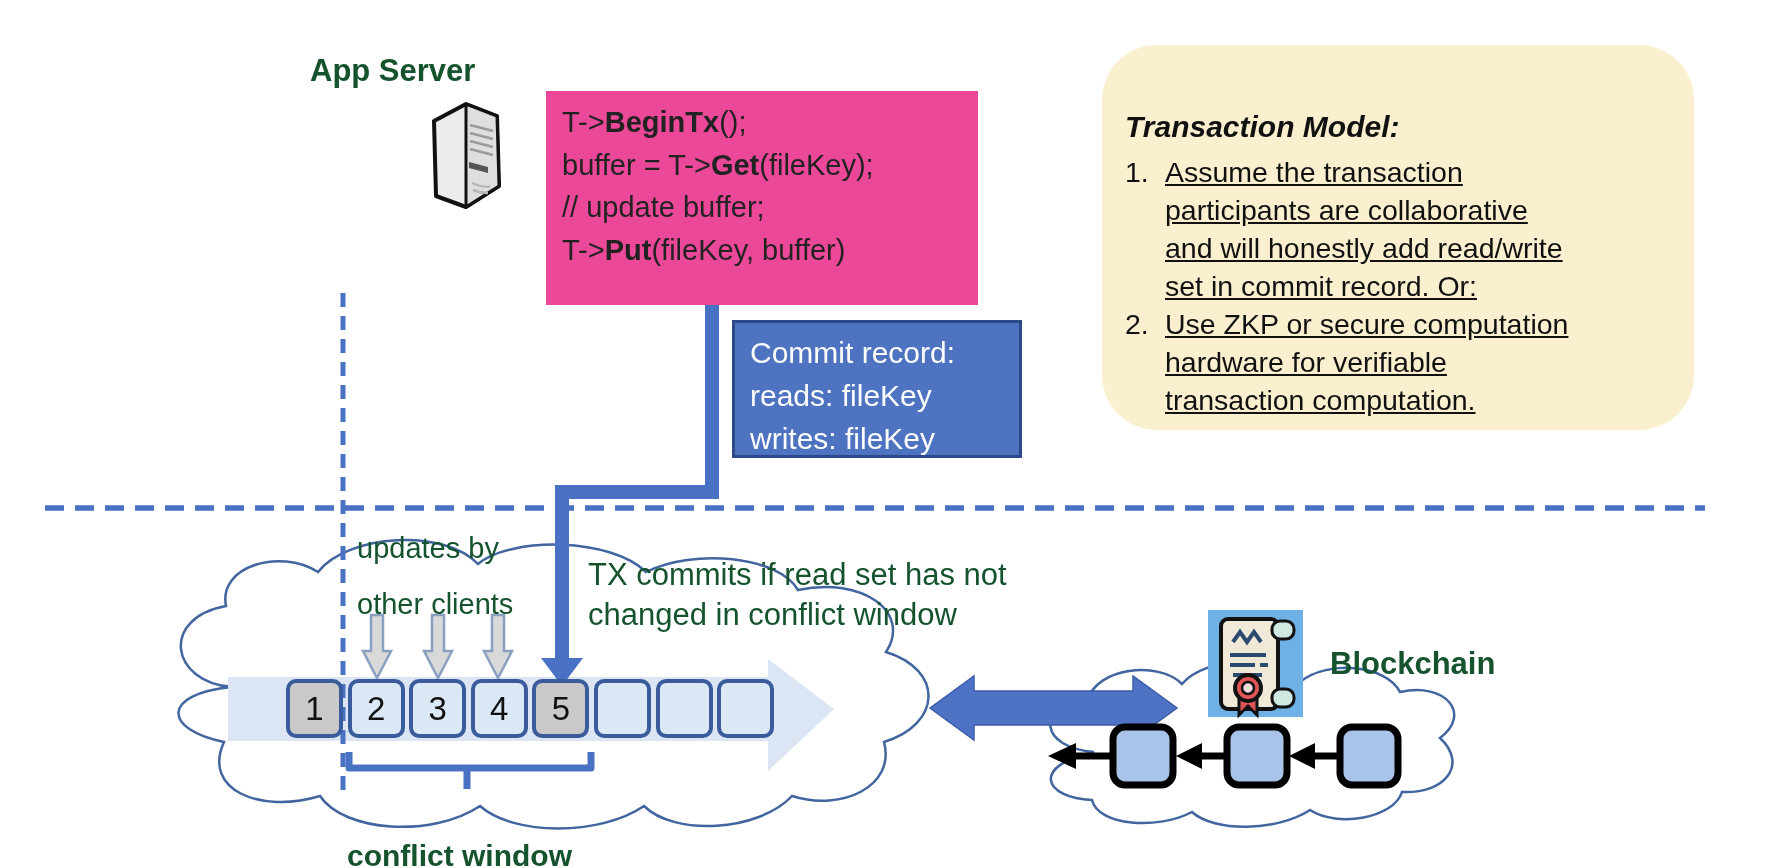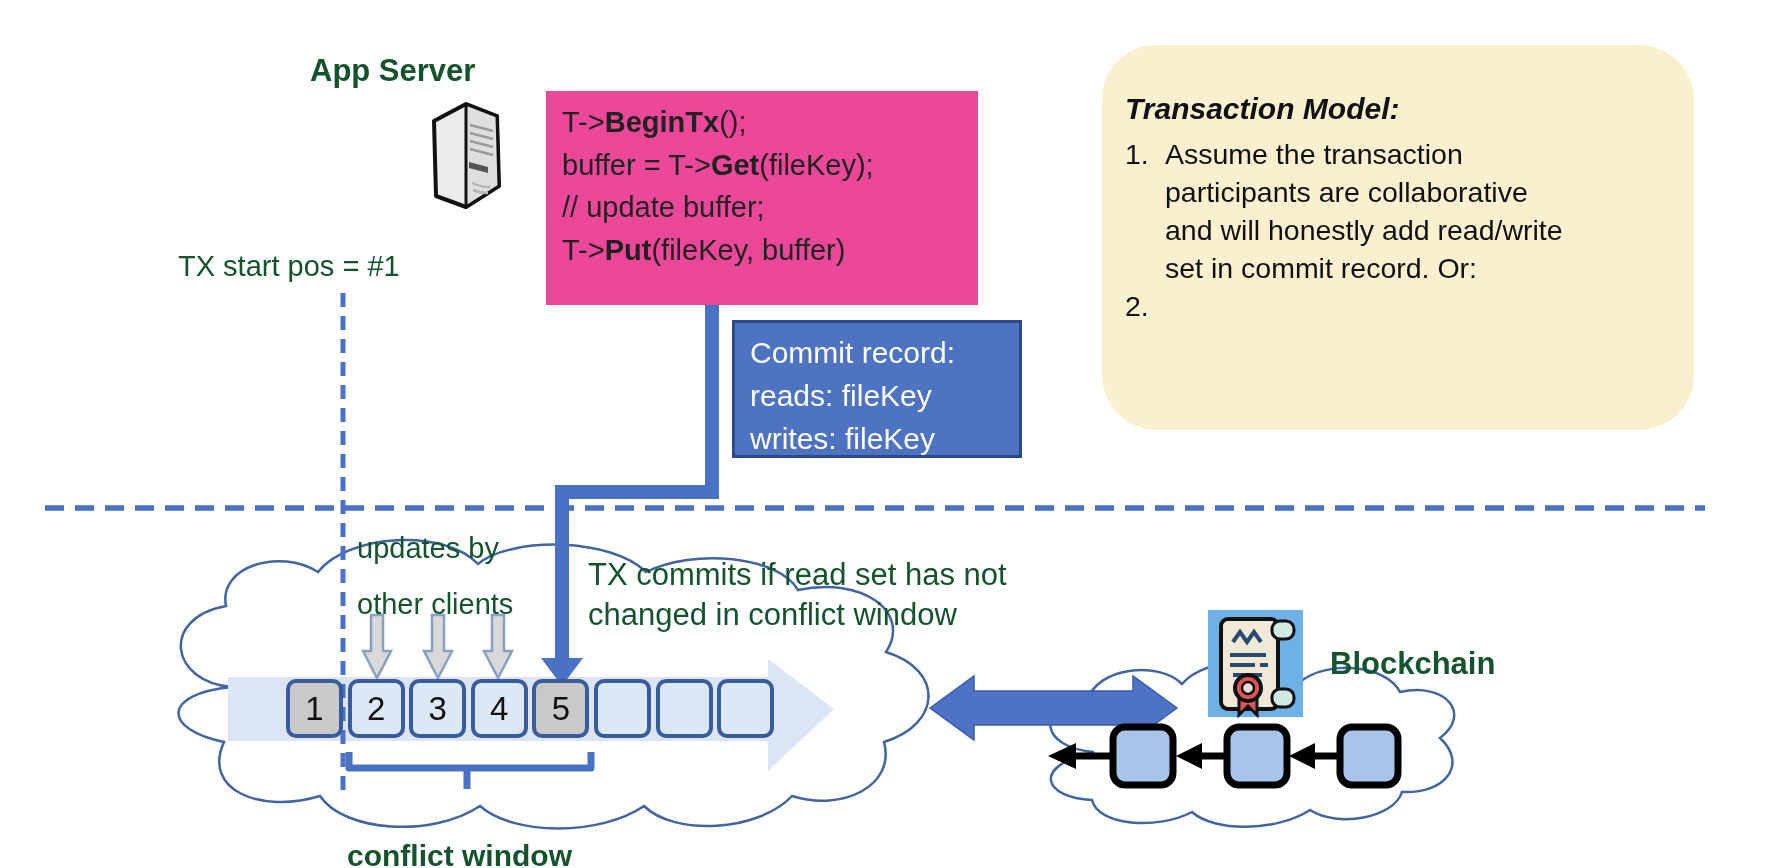--- a/index.html
+++ b/index.html
@@ -23,26 +23,26 @@
   .commit-box {
     position:absolute; left:732px; top:320px; width:290px; height:138px;
     background:#4e73c0; border:3px solid #2c4a8a; box-sizing:border-box;
     color:#fdfdfd; font-size:30px; line-height:43px; padding:8px 0 0 15px;
     white-space:pre-line;
   }
 
   .note-box {
     position:absolute; left:1102px; top:45px; width:592px; height:385px;
     background:#faf0cf; border-radius:55px; box-sizing:border-box;
-    padding:47px 26px 0 23px; color:#111;
+    padding:65px 26px 0 23px; color:#111;
   }
   .note-title { font-size:30px; font-weight:bold; font-style:italic; margin-bottom:9px; }
   .note-item { display:flex; font-size:28.5px; line-height:38px; }
   .note-num { width:40px; flex:none; }
-  .note-text { white-space:pre-line; }
+  .note-text { white-space:pre-line;text-decoration:underline; }
 
   .updates-label { left:357px; top:520px; font-size:29px; line-height:56px; white-space:pre-line; }
   .commits-note { left:588px; top:555px; font-size:31px; line-height:40px; white-space:pre-line; }
   .conflict-label { left:347px; top:792px; font-size:30px; font-weight:bold;margin-top:47px; }
   .blockchain-label { left:1330px; top:646px; font-size:31px; font-weight:bold; }
 
   .blocks-row { position:absolute; left:286px; top:679px; display:flex; gap:4.6px; }
   .tblock {
     width:49px; height:51px; border:4px solid #3b5c9c; border-radius:10px;
     background:#dbe8f6; font-size:33px; line-height:51px; text-align:center; color:#111;
@@ -138,37 +138,39 @@
 
   <div class="t app-server-title">App Server</div>
 
   <div class="code-block">
     <div class="code-line"><span>T-&gt;</span><b>BeginTx</b><span>();</span></div>
     <div class="code-line"><span>buffer = T-&gt;</span><b>Get</b><span>(fileKey);</span></div>
     <div class="code-line"><span>// update buffer;</span><b></b><span></span></div>
     <div class="code-line"><span>T-&gt;</span><b>Put</b><span>(fileKey, buffer)</span></div>
   </div>
 
-  <div class="t tx-start-label">TX start pos = #1</div>
 
   <div class="commit-box">Commit record:
 reads: fileKey
 writes: fileKey</div>
 
   <div class="note-box">
     <div class="note-title">Transaction Model:</div>
     <div class="note-item">
       <span class="note-num">1.</span>
       <div class="note-text">Assume the transaction
 participants are collaborative
 and will honestly add read/write
 set in commit record.  Or:</div>
     </div>
     <div class="note-item">
       <span class="note-num">2.</span>
+      <div class="note-text">Use ZKP or secure computation
+hardware for verifiable
+transaction computation.</div>
     </div>
   </div>
 
   <div class="t updates-label">updates by
 other clients</div>
 
   <div class="t commits-note">TX commits if read set has not
 changed in conflict window</div>
 
   <div class="t conflict-label">conflict window</div>

